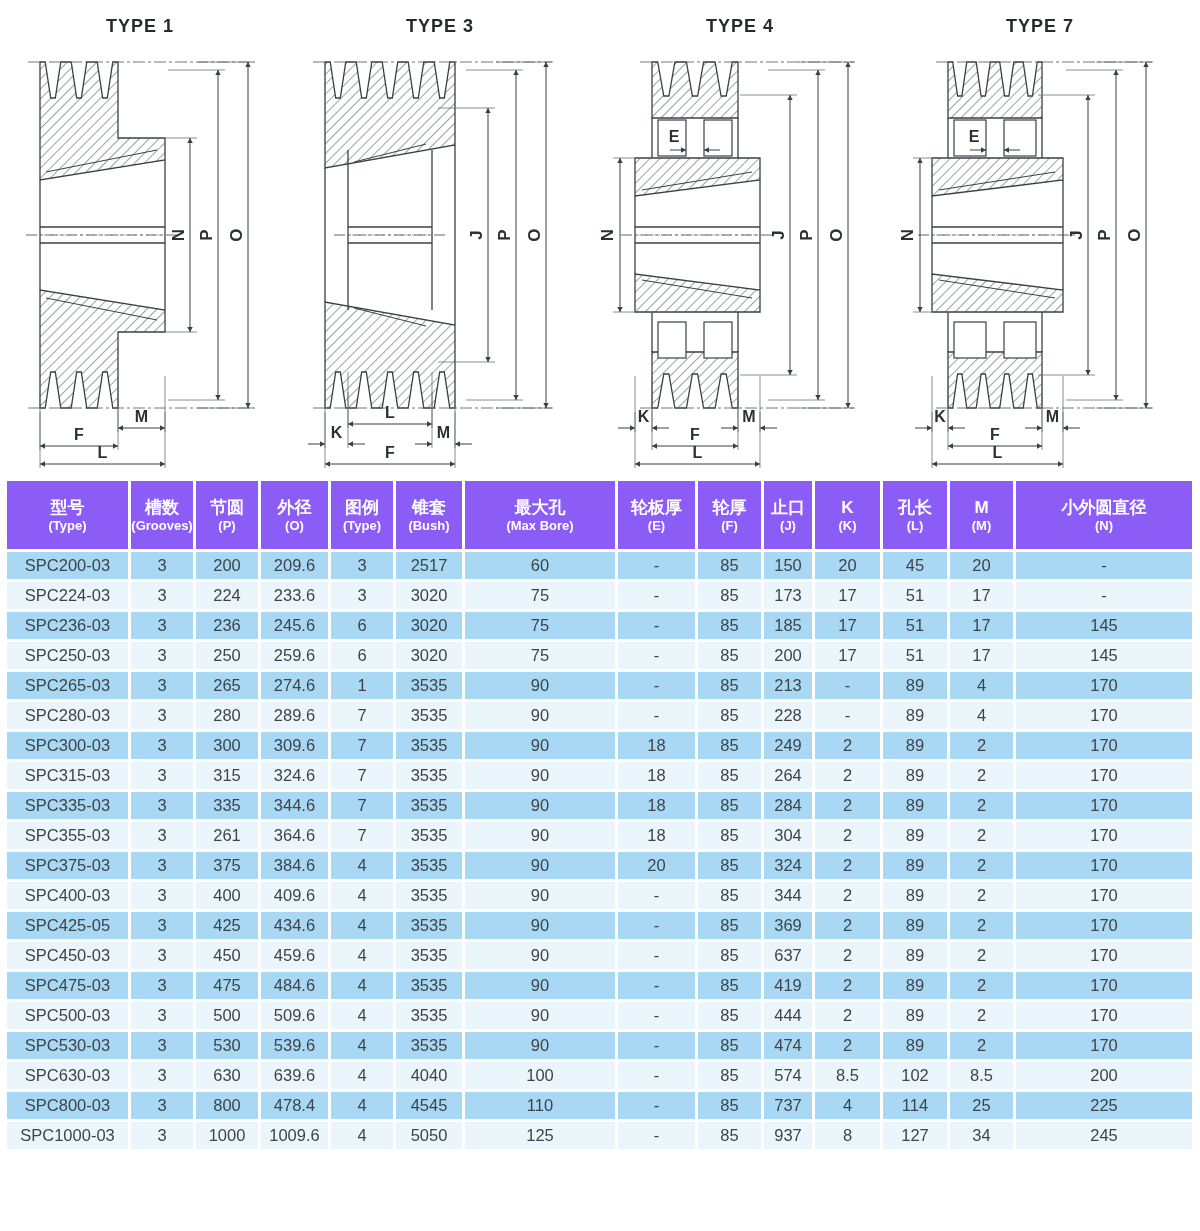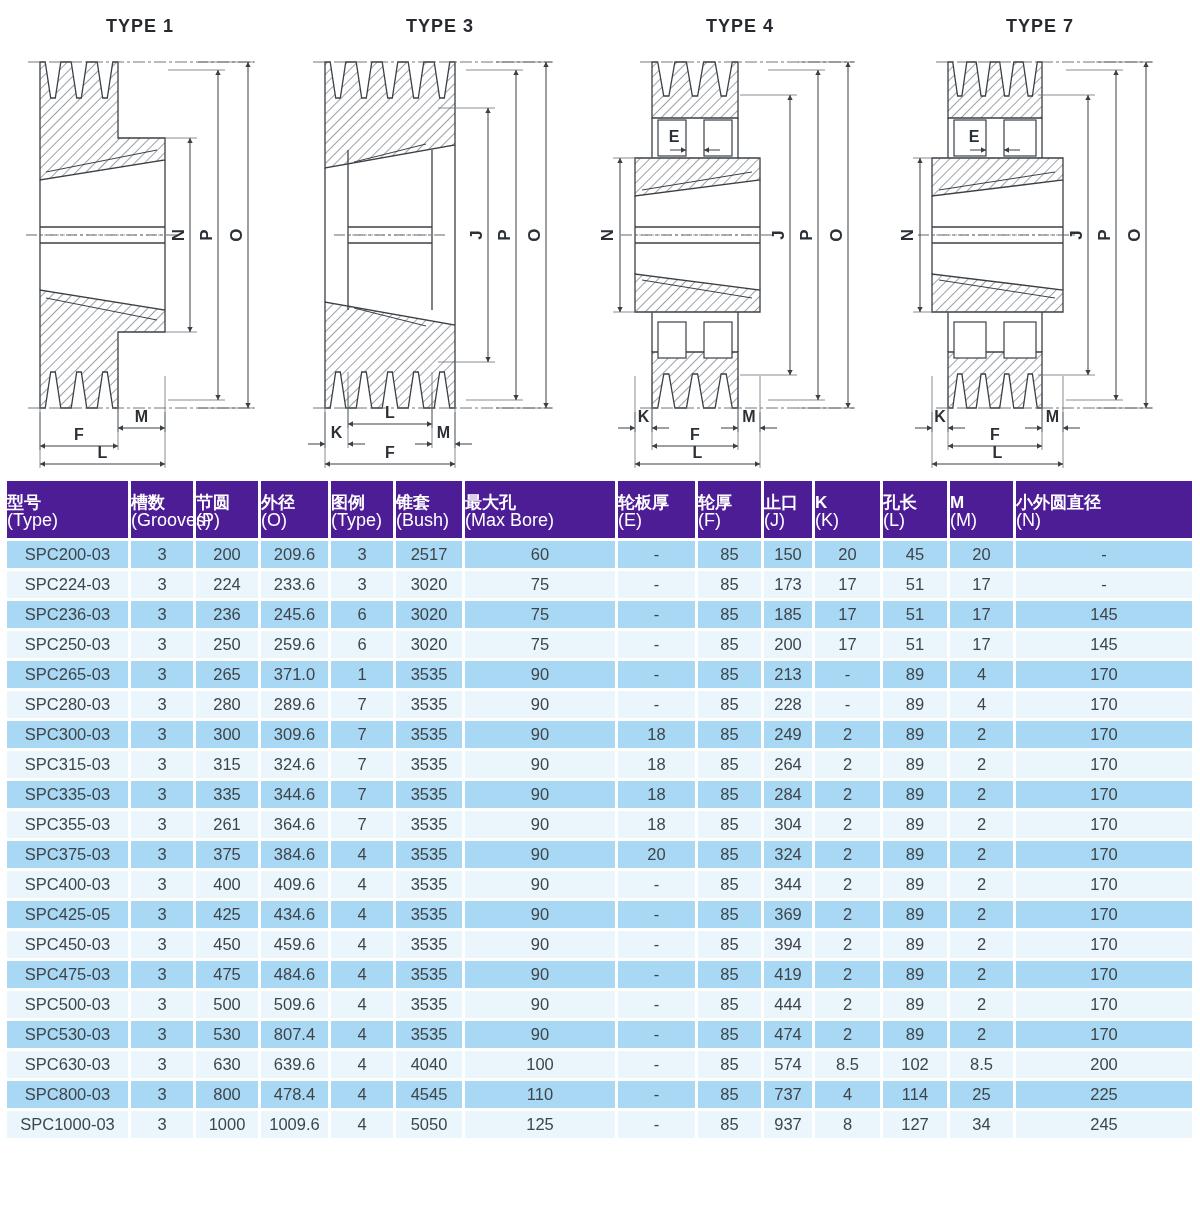--- a/index.html
+++ b/index.html
@@ -3,23 +3,23 @@
 <meta charset="utf-8">
 <style>
   html,body{margin:0;padding:0;background:#ffffff;}
   body{width:1200px;font-family:"Liberation Sans","DejaVu Sans",sans-serif;}
   .drawings{display:flex;height:478px;background:#fff;}
   .drawing{width:300px;margin:0;padding:0;}
   .drawing svg{display:block;width:300px;height:478px;}
   svg text{font-family:"Liberation Sans","DejaVu Sans",sans-serif;}
   .dtitle{font-size:18px;font-weight:bold;fill:#26292e;letter-spacing:1px;text-anchor:middle;}
   table.spec{width:1191px;margin:0 4px;border-collapse:separate;border-spacing:3px;table-layout:fixed;background:#ffffff;}
-  table.spec th{background:#4c1d95;color:#ffffff;height:57px;vertical-align:middle;padding:0;text-align:left;}
+  table.spec th{background:#8b5cf6;color:#ffffff;height:68px;vertical-align:middle;padding:0;text-align:center;}
   table.spec th .zh{font-size:17px;font-weight:700;line-height:21px;}
-  table.spec th .en{font-size:18px;font-weight:400;line-height:15px;}
+  table.spec th .en{font-size:13px;font-weight:700;line-height:15px;}
   table.spec td{height:27px;text-align:center;vertical-align:middle;font-size:16.5px;color:#3E444A;padding:0;white-space:nowrap;overflow:hidden;}
   tbody tr:nth-child(odd) td{background:#A8D8F3;}
   tbody tr:nth-child(even) td{background:#EBF6FC;}
 </style>
 </head>
 <body>
 
 <div class="drawings">
   <figure class="drawing">
     <svg viewBox="0 0 300 478">
@@ -474,21 +474,21 @@
         <td>200</td>
         <td>17</td>
         <td>51</td>
         <td>17</td>
         <td>145</td>
       </tr>
       <tr>
         <td>SPC265-03</td>
         <td>3</td>
         <td>265</td>
-        <td>371.0</td>
+        <td>274.6</td>
         <td>1</td>
         <td>3535</td>
         <td>90</td>
         <td>-</td>
         <td>85</td>
         <td>213</td>
         <td>-</td>
         <td>89</td>
         <td>4</td>
         <td>170</td>
@@ -624,21 +624,21 @@
       <tr>
         <td>SPC450-03</td>
         <td>3</td>
         <td>450</td>
         <td>459.6</td>
         <td>4</td>
         <td>3535</td>
         <td>90</td>
         <td>-</td>
         <td>85</td>
-        <td>394</td>
+        <td>637</td>
         <td>2</td>
         <td>89</td>
         <td>2</td>
         <td>170</td>
       </tr>
       <tr>
         <td>SPC475-03</td>
         <td>3</td>
         <td>475</td>
         <td>484.6</td>
@@ -666,21 +666,21 @@
         <td>444</td>
         <td>2</td>
         <td>89</td>
         <td>2</td>
         <td>170</td>
       </tr>
       <tr>
         <td>SPC530-03</td>
         <td>3</td>
         <td>530</td>
-        <td>807.4</td>
+        <td>539.6</td>
         <td>4</td>
         <td>3535</td>
         <td>90</td>
         <td>-</td>
         <td>85</td>
         <td>474</td>
         <td>2</td>
         <td>89</td>
         <td>2</td>
         <td>170</td>

